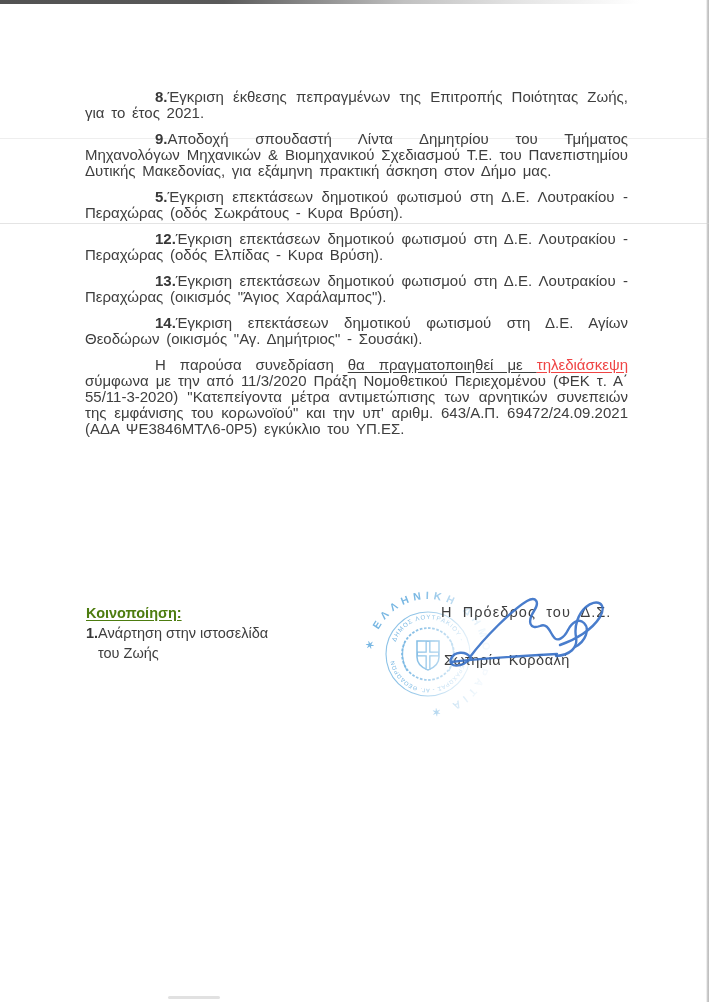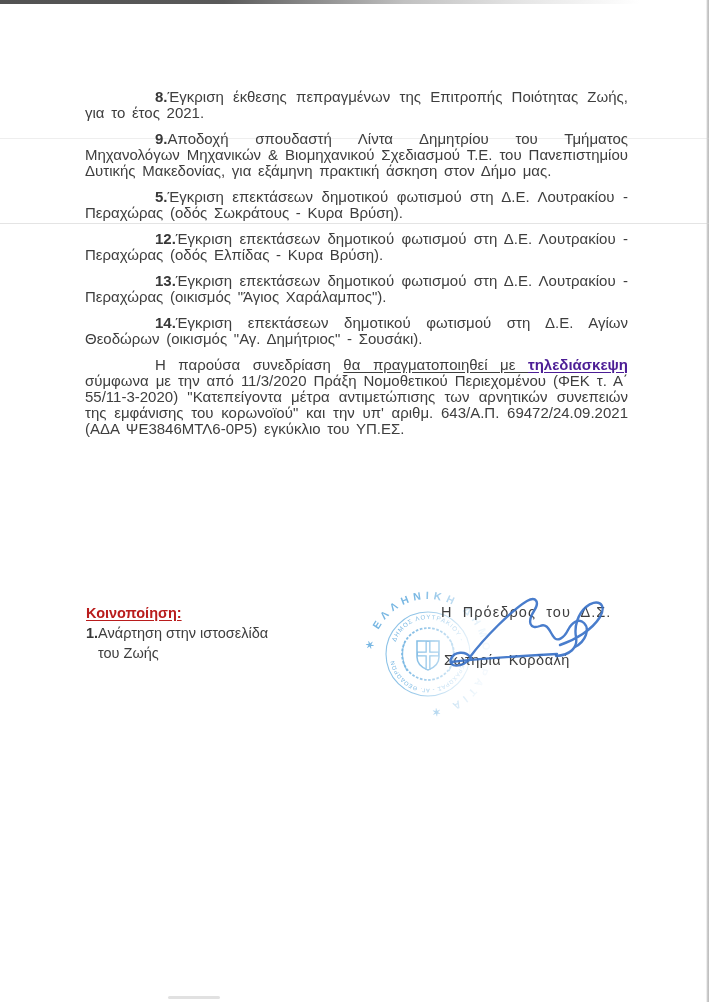--- a/index.html
+++ b/index.html
@@ -25,24 +25,24 @@
   .bottom-smudge{position:absolute;left:168px;top:996px;width:52px;height:3px;background:#c9c9c9;opacity:.55;border-radius:2px;}
   
   .content{
     position:absolute;left:85px;top:89px;width:543px;
     font-size:15px;line-height:16px;word-spacing:2.5px;
     text-align:justify;
   }
   .content p{margin:0 0 10px 0;text-indent:70px;}
   .num{font-weight:bold;color:#383838;}
   .u{text-decoration:underline;text-underline-offset:2px;}
-  .b{font-weight:bold;color:#4c1d95;}
+  .b{font-weight:normal;color:#ef4444;}
   
   .distribution{position:absolute;left:86px;top:603px;font-size:14.5px;line-height:20px;z-index:2;}
-  .distribution .head{font-weight:bold;text-decoration:underline;text-underline-offset:2px;color:#b91c1c;}
+  .distribution .head{font-weight:bold;text-decoration:underline;text-underline-offset:2px;color:#4d7c0f;}
   .distribution .line2{padding-left:12px;}
   .president-title{position:absolute;left:441px;top:604px;font-size:14.5px;letter-spacing:1.1px;word-spacing:5px;z-index:2;}
   .president-name{position:absolute;left:444px;top:652px;font-size:14.5px;letter-spacing:.5px;word-spacing:3px;z-index:2;}
   
   .stamp{
     position:absolute;left:360px;top:586px;width:136px;height:136px;z-index:1;opacity:.88;
     -webkit-mask-image:linear-gradient(97deg,rgba(0,0,0,.95) 38%,rgba(0,0,0,.5) 60%,rgba(0,0,0,.1) 84%,transparent 100%);
     mask-image:linear-gradient(97deg,rgba(0,0,0,.95) 38%,rgba(0,0,0,.5) 60%,rgba(0,0,0,.1) 84%,transparent 100%);
   }
   .stamp svg{display:block;}

